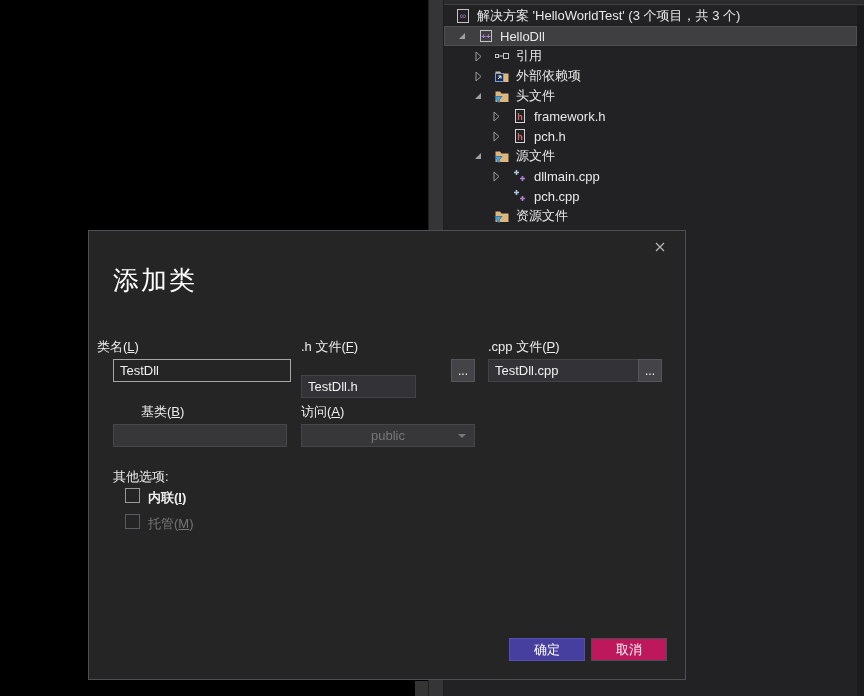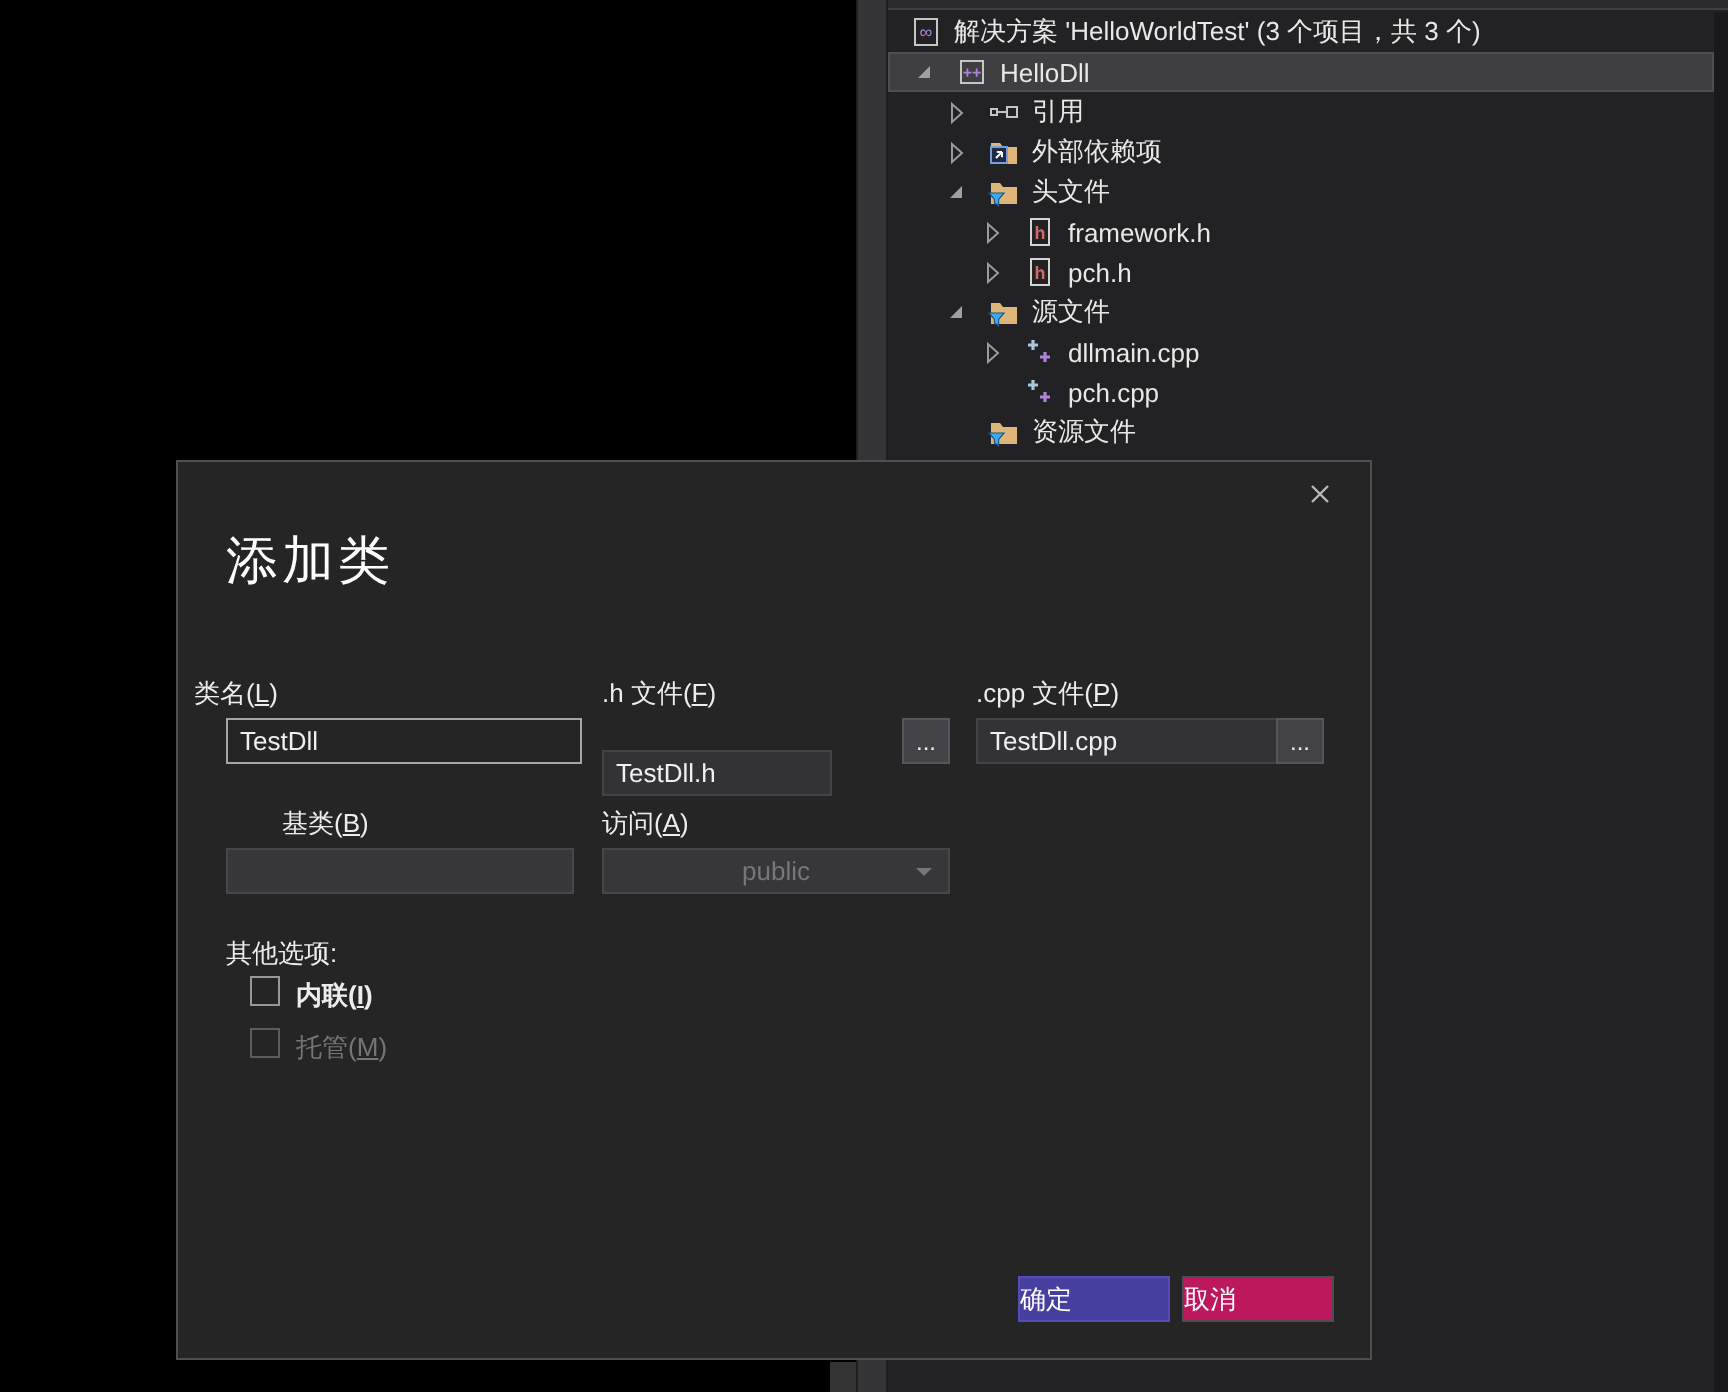--- a/index.html
+++ b/index.html
@@ -44,21 +44,21 @@
     color:#f0f0f0; font-size:12px; text-align:center; line-height:18px; }
   .combo { position:absolute; height:23px; background:#37373a; border:1px solid #46464a;
     color:#777779; font-size:13px; line-height:21px; padding:0 6px; }
   .combo-arrow { position:absolute; right:8px; top:9px; width:0; height:0;
     border-left:4px solid transparent; border-right:4px solid transparent; border-top:4px solid #77777a; }
   .checkbox { position:absolute; width:15px; height:15px; background:#252526; border:1px solid #989898; }
   .checkbox.disabled { border-color:#5c5c60; }
   .cb-label { position:absolute; font-size:13px; color:#ededed; }
   .cb-label .key { text-decoration:underline; }
   .btn { position:absolute; width:76px; height:23px; font-size:13px; color:#ffffff;
-    text-align:left; line-height:21px; }
+    text-align:center; line-height:21px; }
   .btn-ok { background:#473fa0; border:1px solid #554cb5; }
   .btn-cancel { background:#be185d; border:1px solid #4c4c52; }
 </style>
 </head>
 <body>
 
 <div class="stage">
 
   <div class="edge-band"></div>
   <div class="edge-band-stub"></div>

